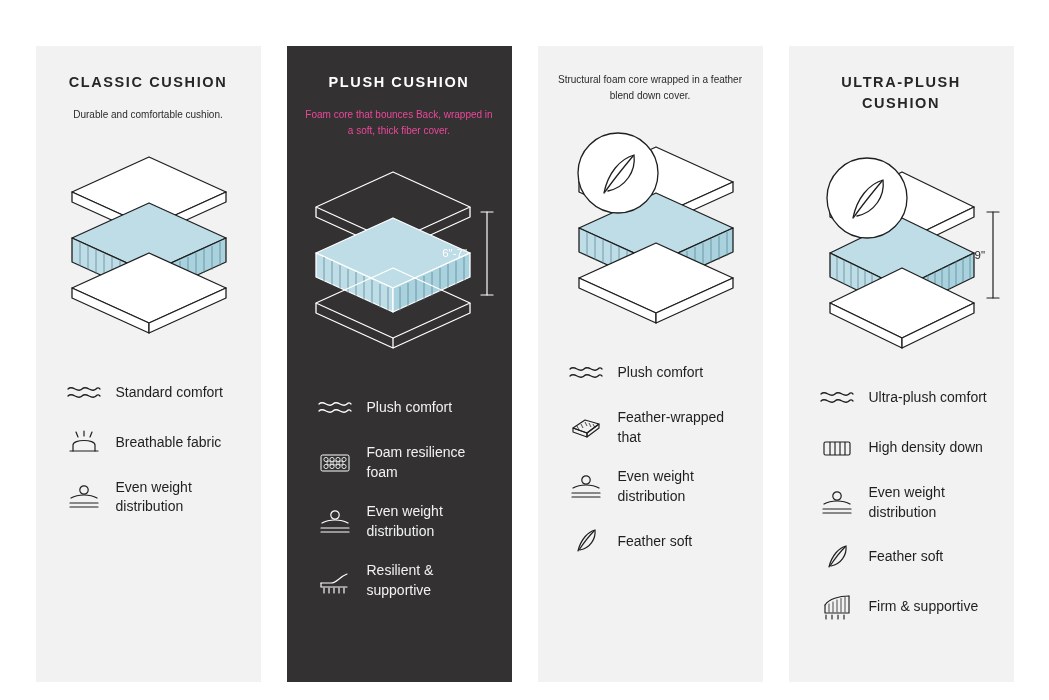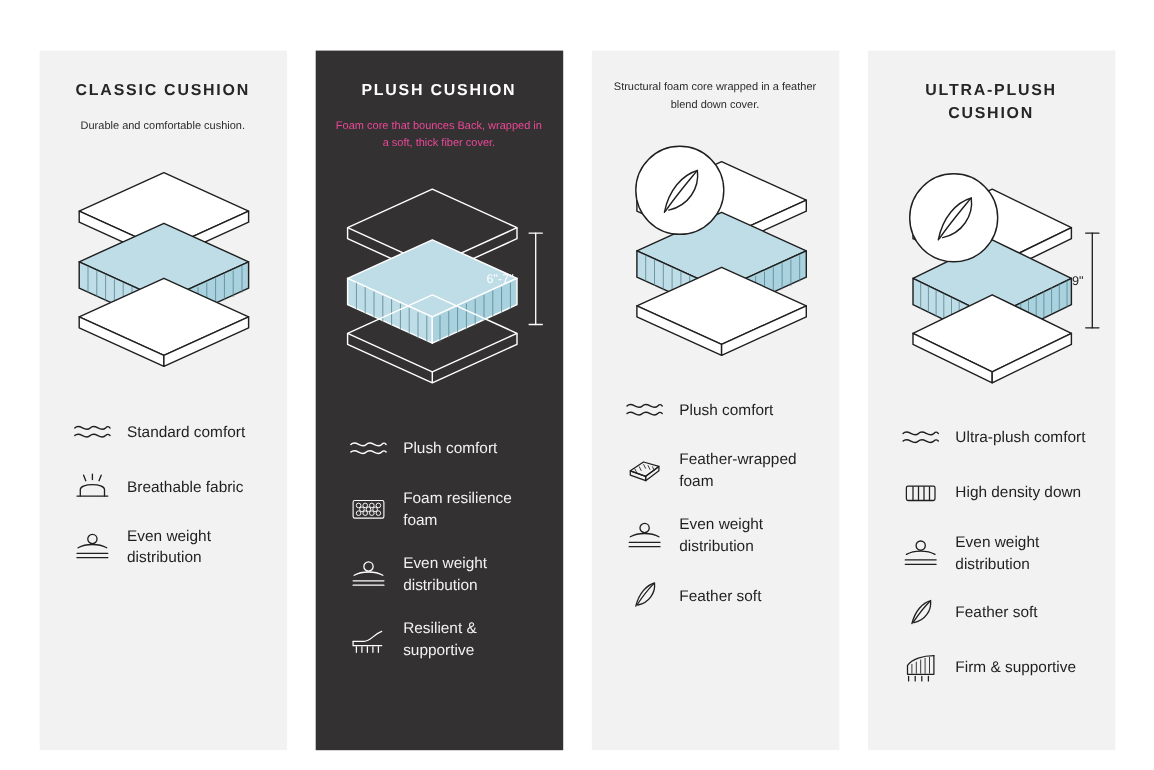--- a/index.html
+++ b/index.html
@@ -388,21 +388,21 @@
             <g stroke-width="0.8">
               <path d="M9 11 L11 15"></path>
                   <path d="M13 9 L15 13"></path>
                   <path d="M17 7 L19 11"></path>
                   <path d="M21 8 L23 12"></path>
                   <path d="M25 9 L27 13"></path>
             </g>
           </g>
             </svg>
         </span>
-        <span class="flabel">Feather-wrapped foam</span>
+        <span class="flabel">Feather-wrapped that</span>
       </div>
       <div class="feature">
         <span class="ficon">
           <svg width="36" height="26" viewBox="0 0 36 26">
               <g fill="none" stroke="#1f1f1f" stroke-width="1.2" stroke-linecap="round">
             <circle cx="18" cy="6" r="4.2"></circle>
             <path d="M5 14 C12 10, 24 10, 31 14"></path>
             <path d="M4 19 L32 19"></path>
             <path d="M4 23 L32 23"></path>
           </g>

